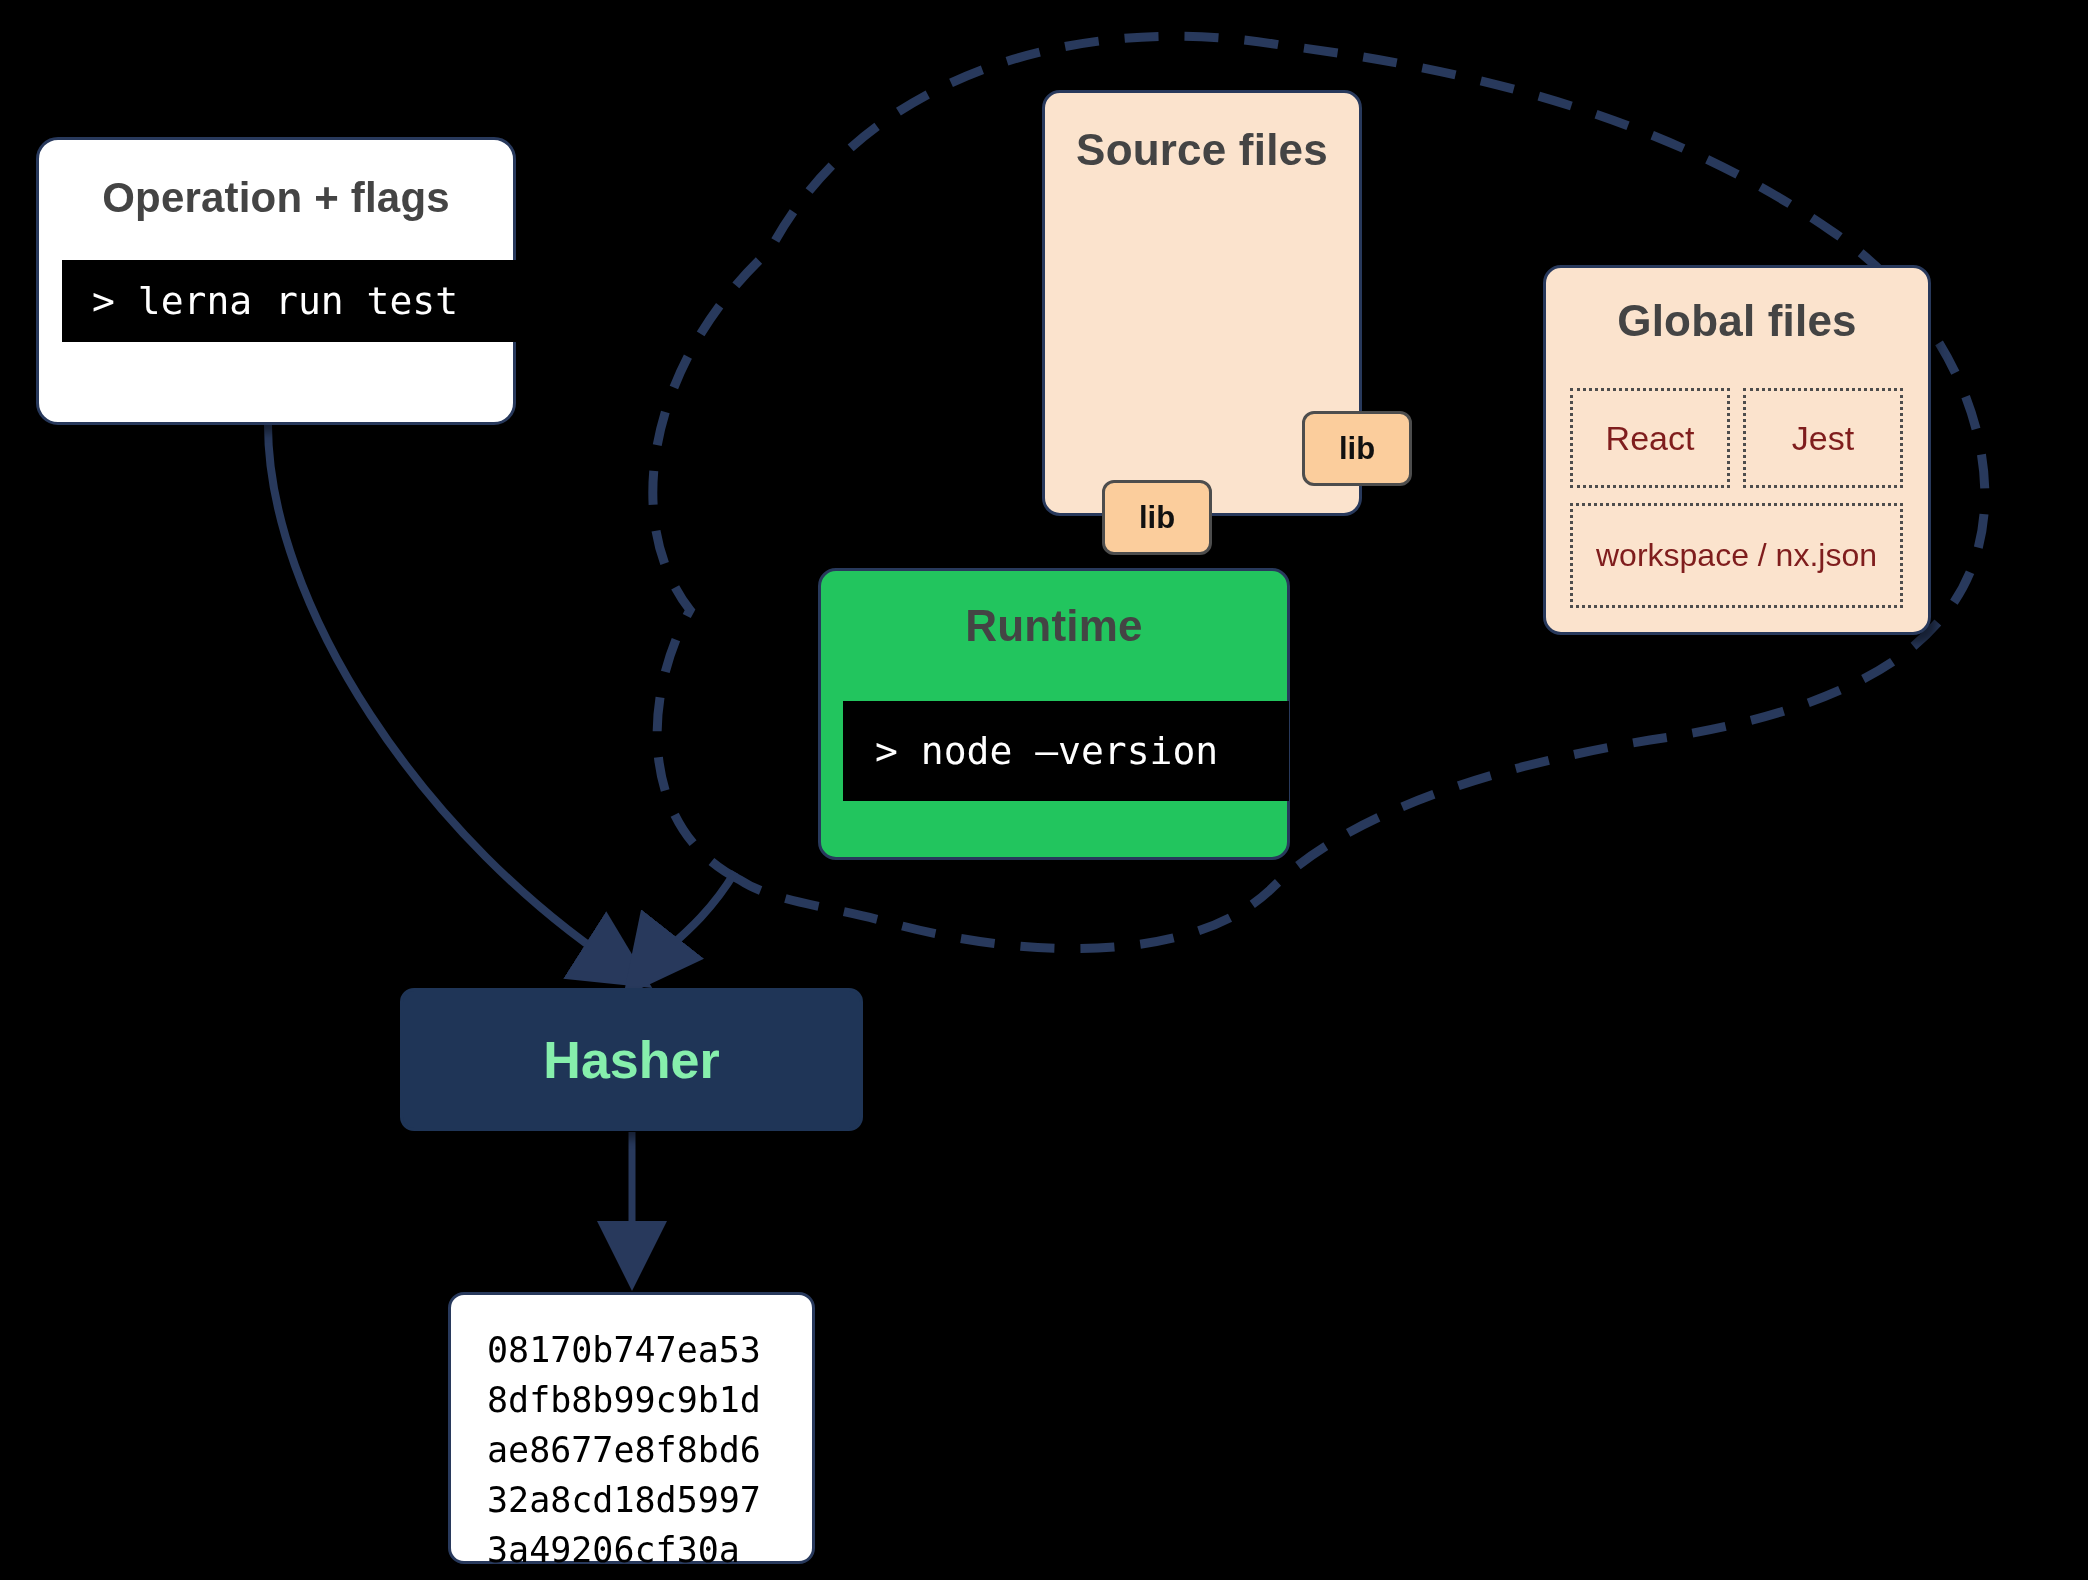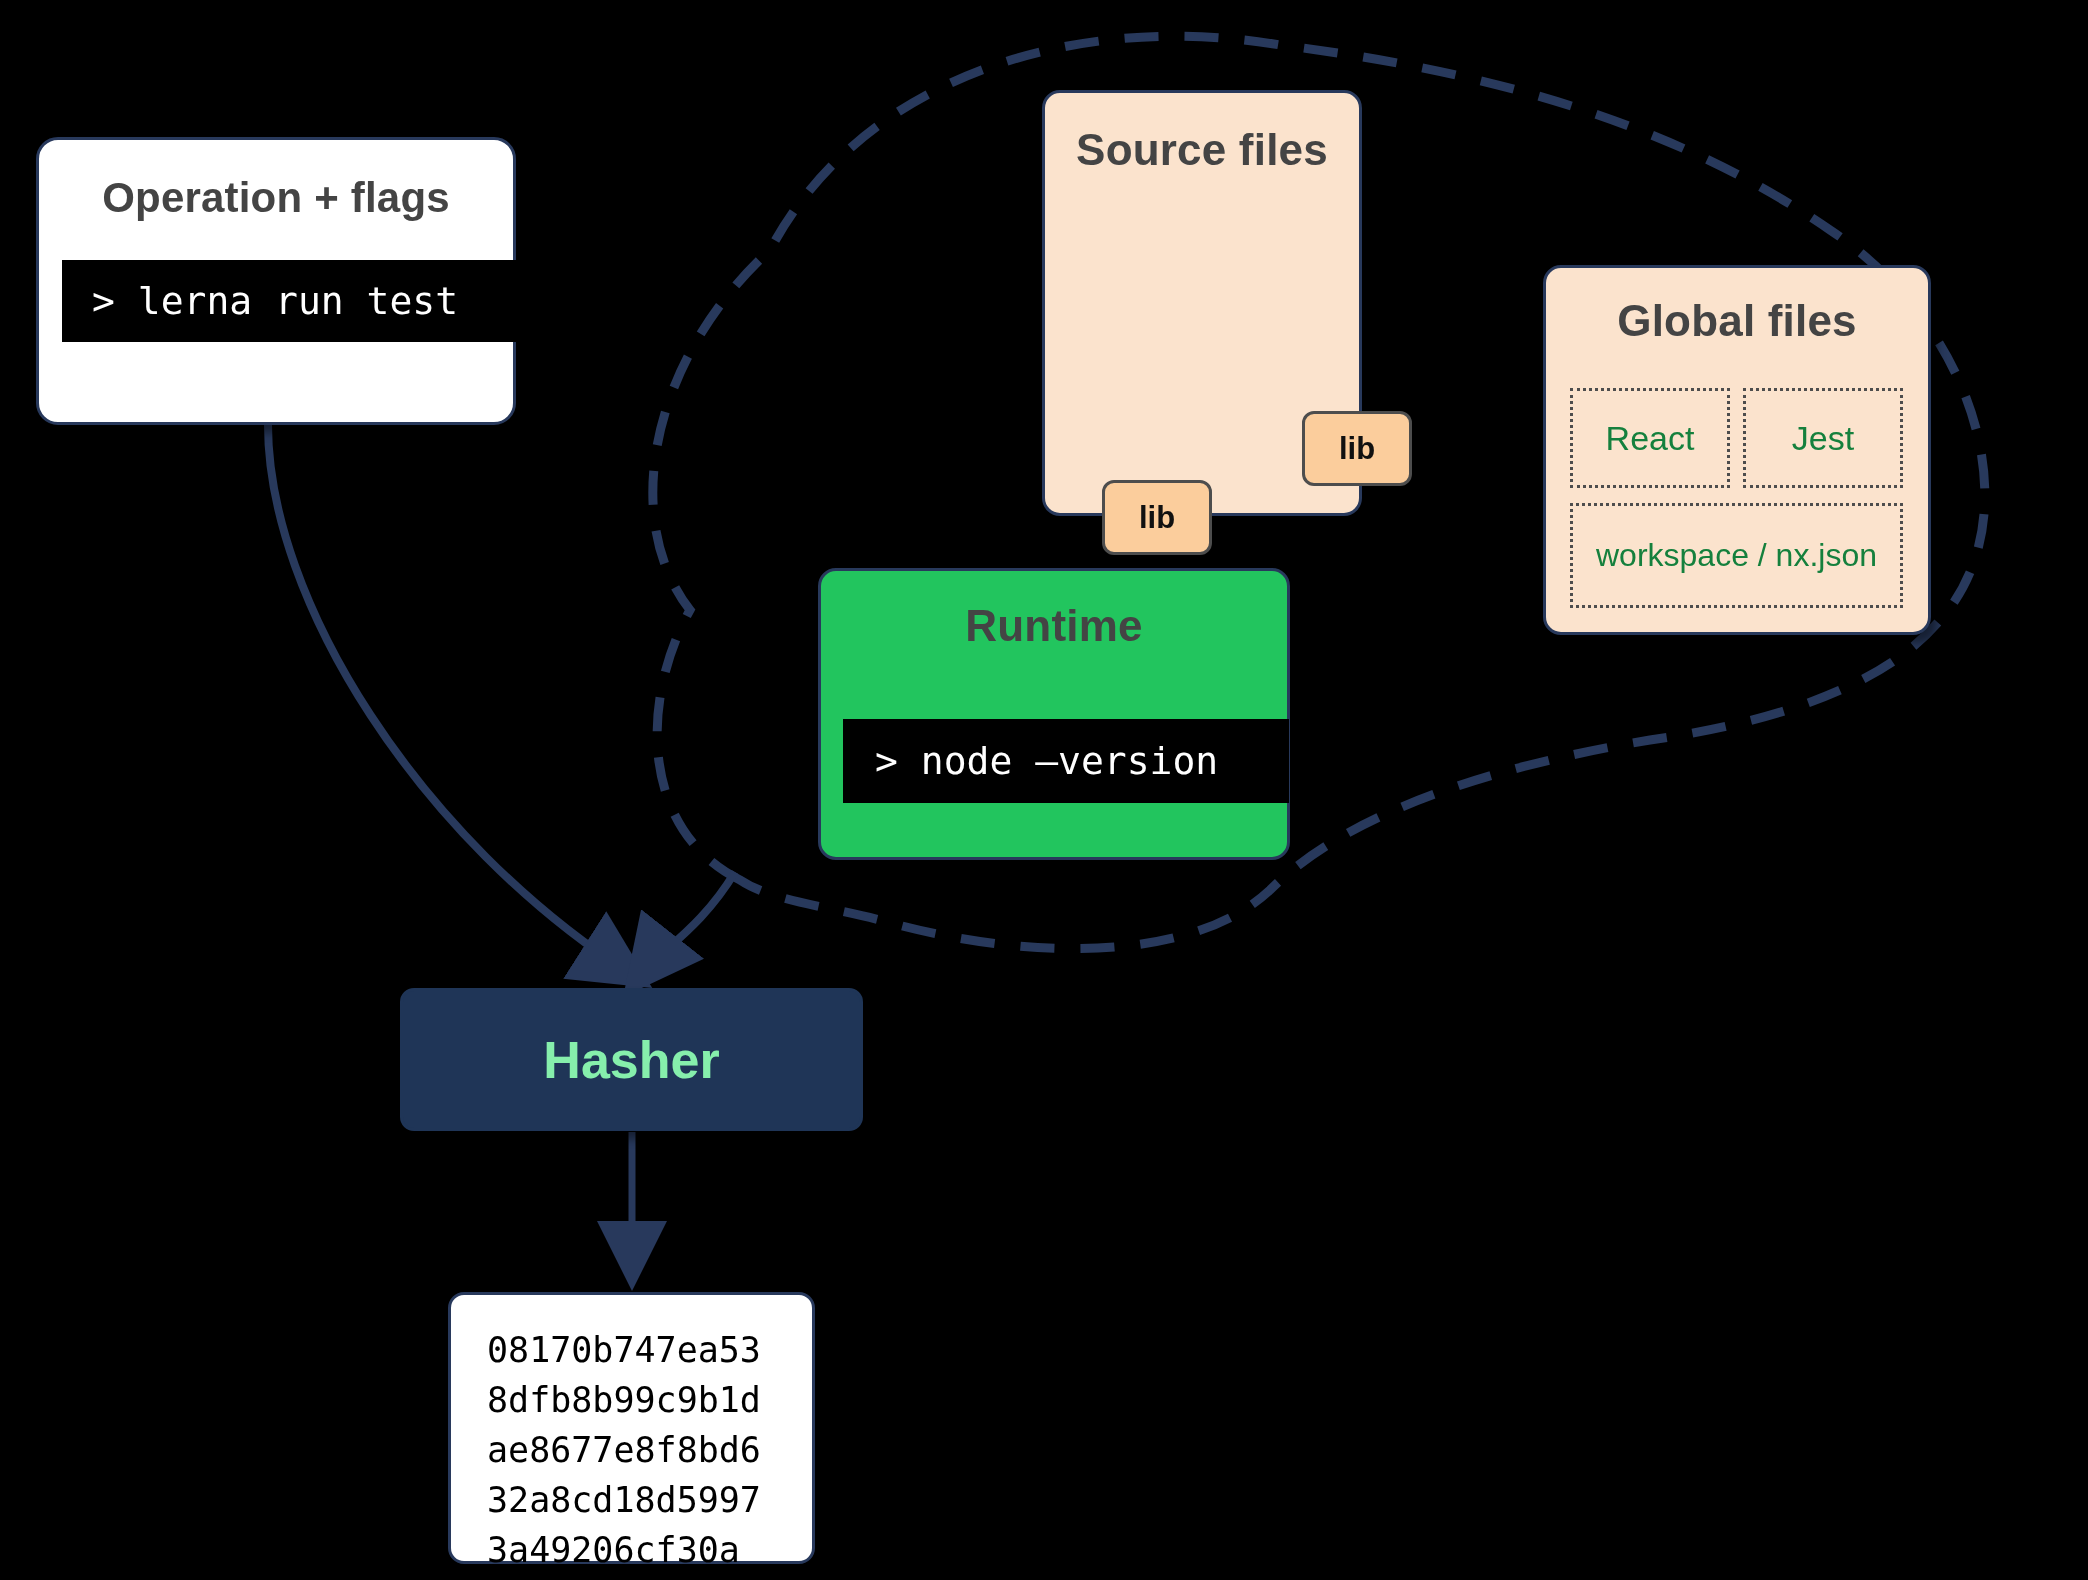--- a/index.html
+++ b/index.html
@@ -138,44 +138,44 @@
     margin-top: 28px;
   }
   .cfg-cell {
     position: absolute;
     box-sizing: border-box;
     border: 3px dotted #4d4d4d;
     display: flex;
     align-items: center;
     justify-content: center;
     font-size: 34px;
-    color: #15803d;
+    color: #7f1d1d;
   }
   #cfg-react { left: 24px; top: 120px; width: 160px; height: 100px; }
   #cfg-jest  { left: 197px; top: 120px; width: 160px; height: 100px; }
   #cfg-workspace { left: 24px; top: 235px; width: 333px; height: 105px; font-size: 32px; }
 
   
   #runtime-box {
     left: 818px;
     top: 568px;
     width: 472px;
     height: 292px;
     background: #22c55e;
   }
   #runtime-box .card-title {
     font-size: 44px;
     margin-top: 30px;
   }
   #runtime-terminal {
     position: absolute;
     left: 22px;
-    top: 148px;
+    top: 130px;
     width: 414px;
-    height: 84px;
+    height: 100px;
     font-size: 38px;
     padding-left: 32px;
   }
 
   
   #hasher-box {
     left: 400px;
     top: 988px;
     width: 463px;
     height: 143px;

